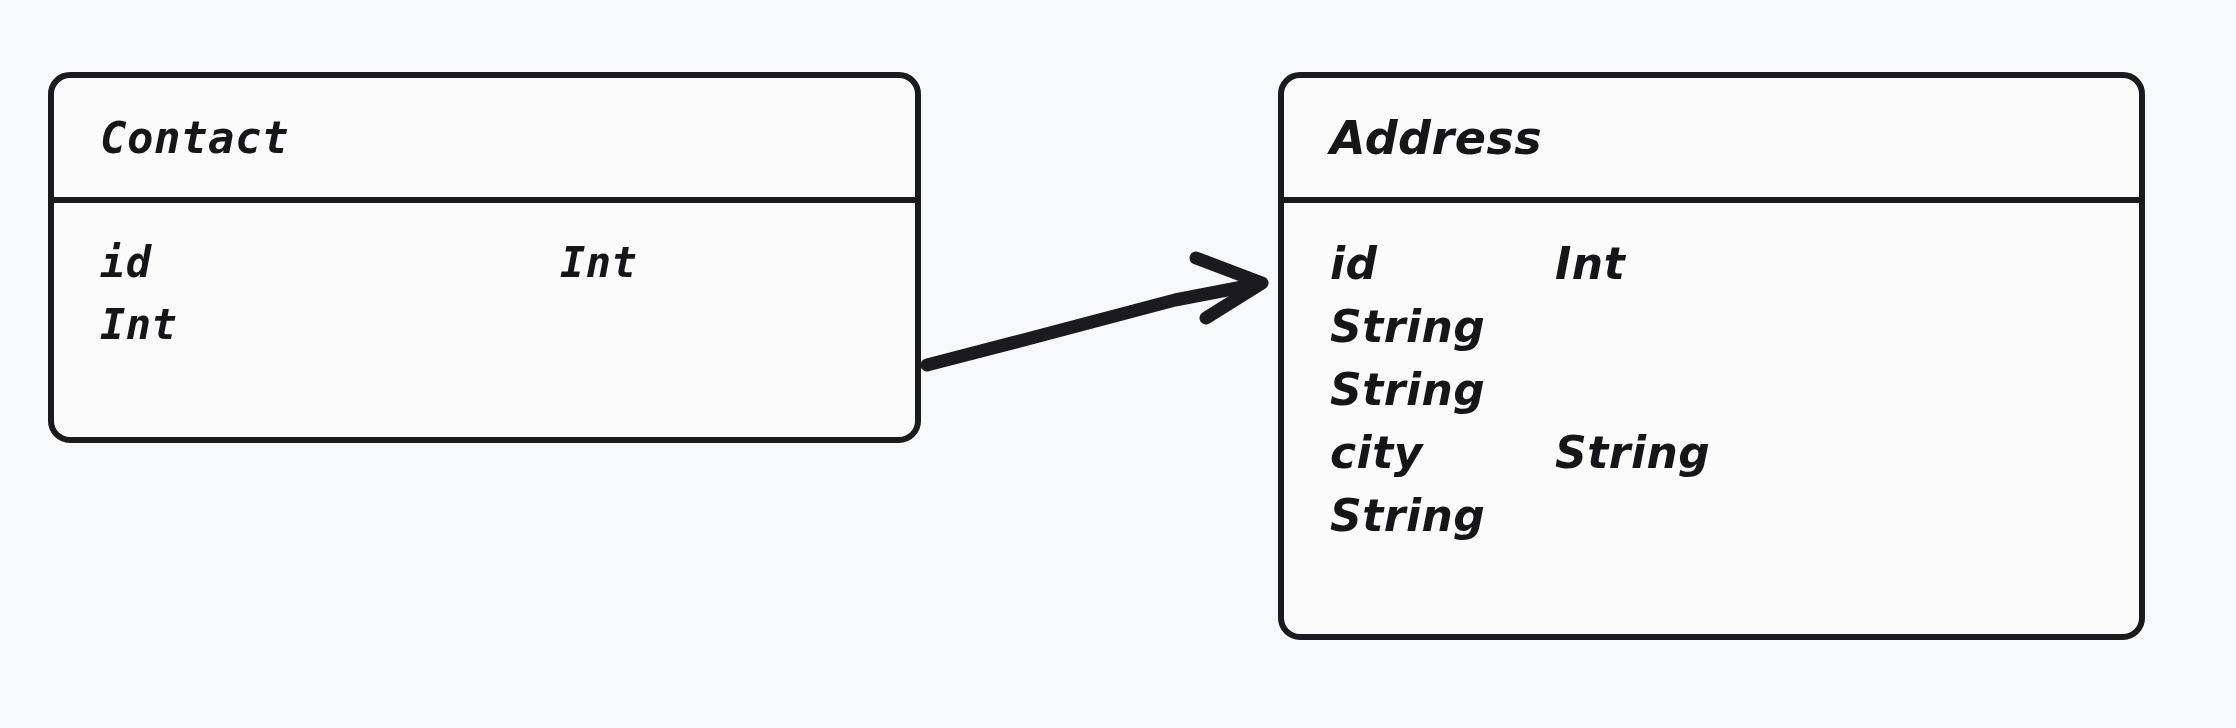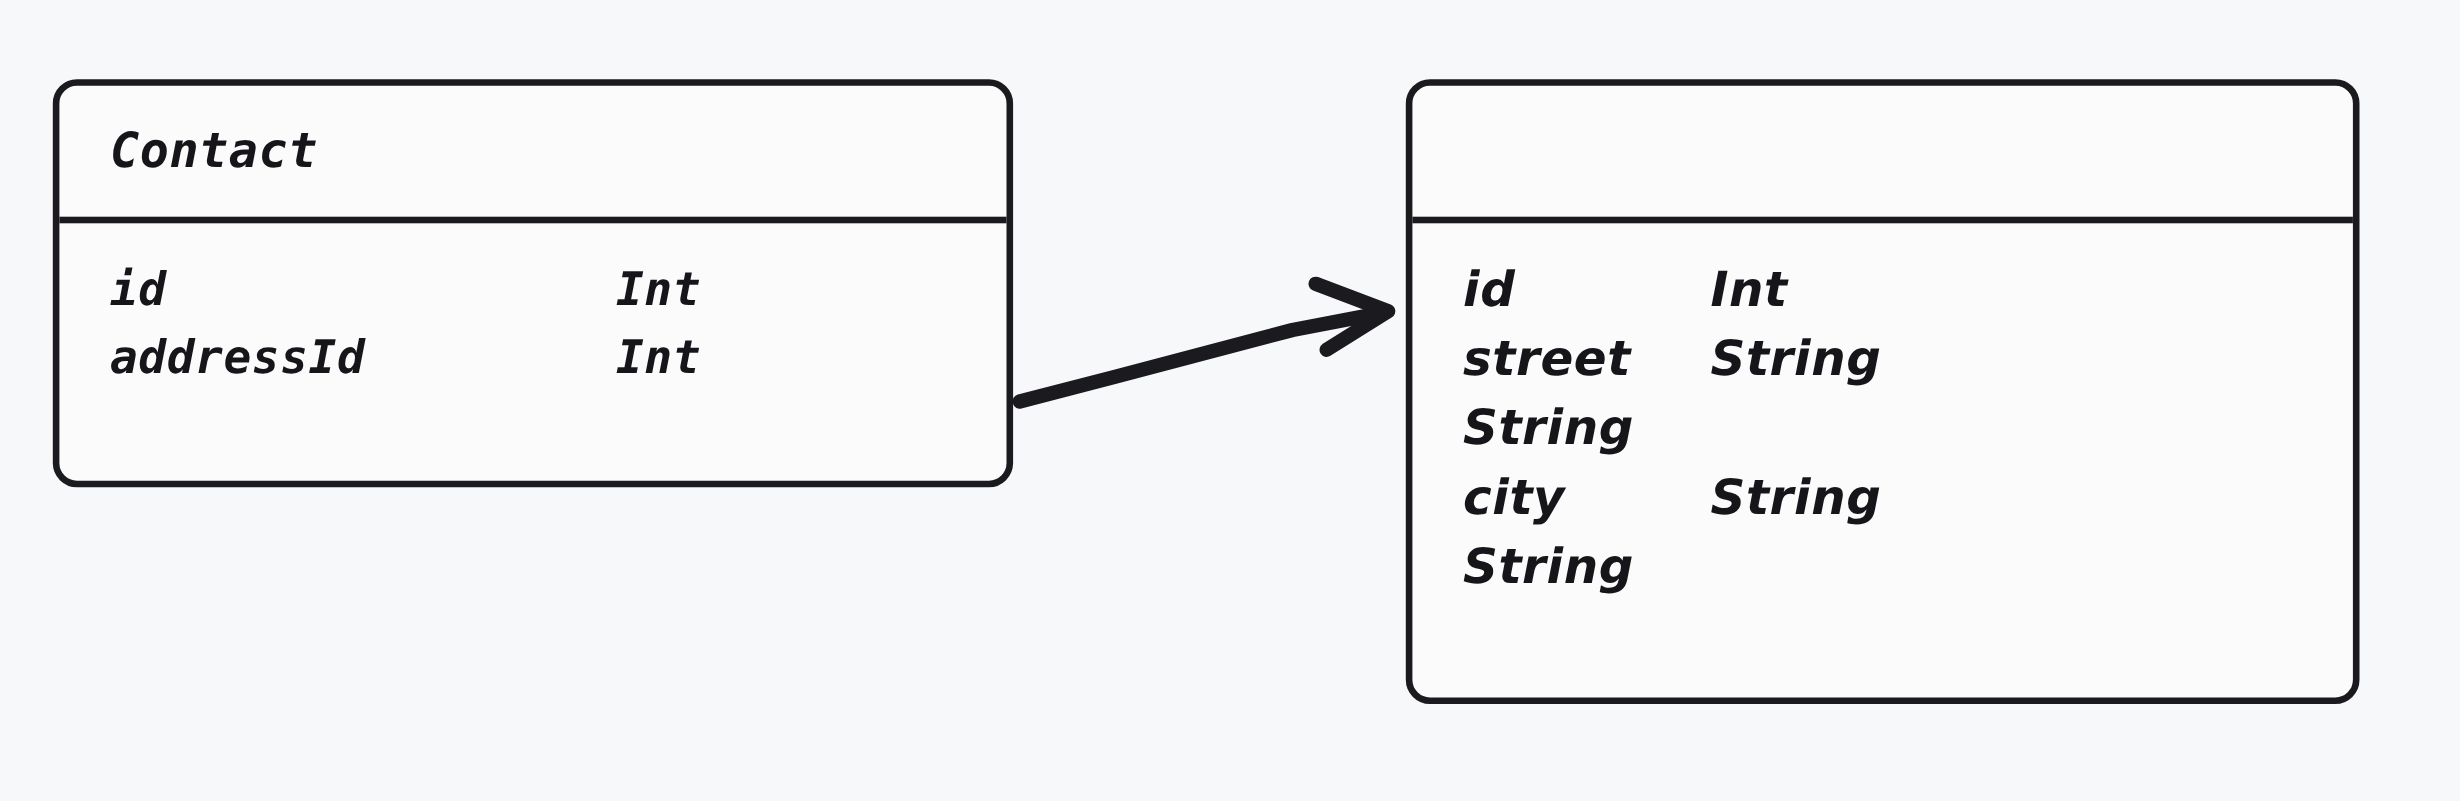--- a/index.html
+++ b/index.html
@@ -165,38 +165,39 @@
     </div>
     <div class="entity-divider"></div>
     <div class="entity-fields">
 
       <div class="field-row">
         <span class="field-name">id</span>
         <span class="field-type">Int</span>
       </div>
 
       <div class="field-row">
-        <span class="field-name">addressId</span>
         <span class="field-type">Int</span>
       </div>
 
     </div>
   </div>
 
   <div class="entity address">
+    <div class="entity-header">
+      <span class="entity-title">Address</span>
+    </div>
     <div class="entity-divider"></div>
     <div class="entity-fields">
 
       <div class="field-row">
         <span class="field-name">id</span>
         <span class="field-type">Int</span>
       </div>
 
       <div class="field-row">
-        <span class="field-name">street</span>
         <span class="field-type">String</span>
       </div>
 
       <div class="field-row">
         <span class="field-type">String</span>
       </div>
 
       <div class="field-row">
         <span class="field-name">city</span>
         <span class="field-type">String</span>

